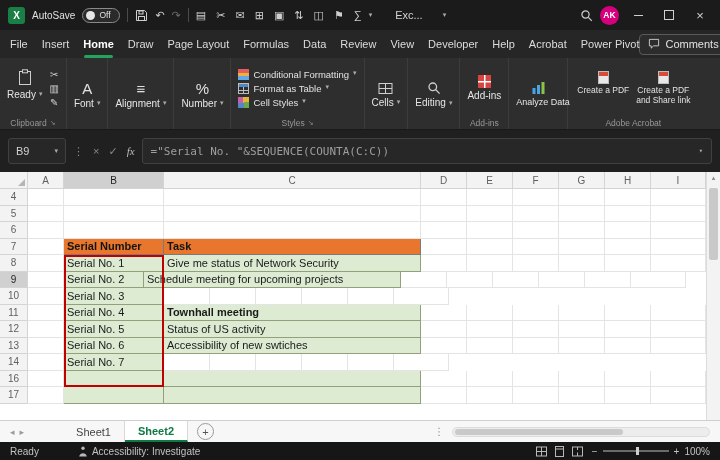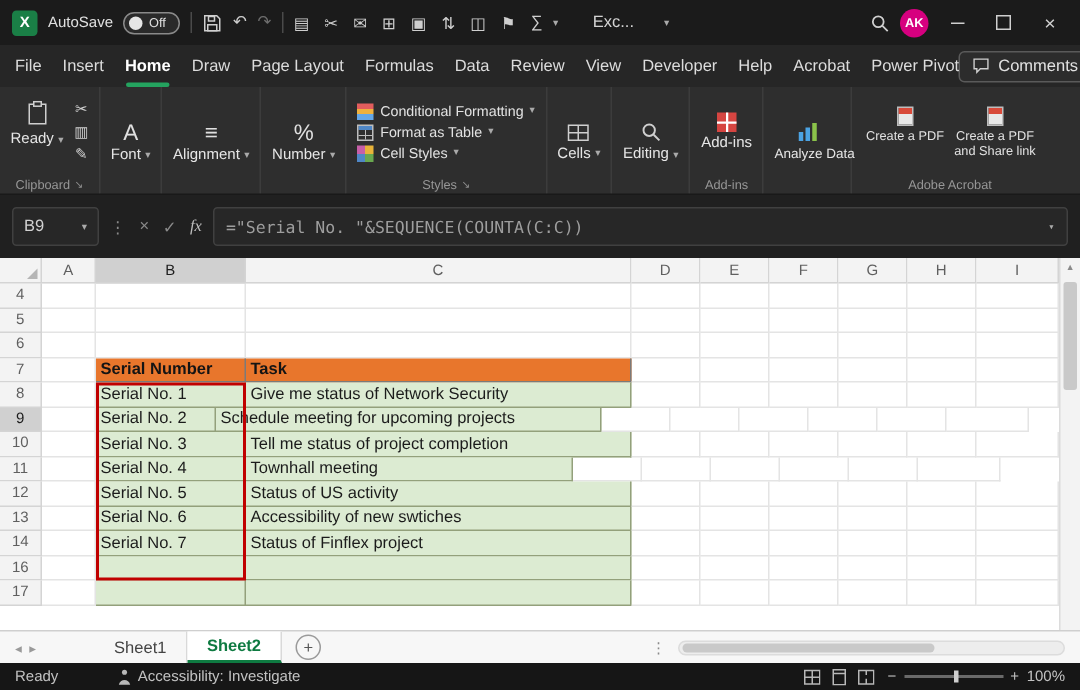--- a/index.html
+++ b/index.html
@@ -434,33 +434,32 @@
           <div class="cell" style="width:46px;"></div>
           <div class="cell" style="width:46px;"></div>
           <div class="cell" style="width:46px;"></div>
           <div class="cell" style="width:46px;"></div>
           <div class="cell" style="width:55px;"></div>
         </div>
         <div class="grow" style="height:16.5px">
           <div class="rhead">10</div>
           <div class="cell" style="width:36px;"></div>
           <div class="cell gcell" style="width:100px;background:#DCEBD2;">Serial No. 3</div>
-          <div class="cell gcell" style="width:257px;background:#DCEBD2;">Tell me status of project completion</div>
           <div class="cell" style="width:46px;"></div>
           <div class="cell" style="width:46px;"></div>
           <div class="cell" style="width:46px;"></div>
           <div class="cell" style="width:46px;"></div>
           <div class="cell" style="width:46px;"></div>
           <div class="cell" style="width:55px;"></div>
         </div>
         <div class="grow" style="height:16.5px">
           <div class="rhead">11</div>
           <div class="cell" style="width:36px;"></div>
           <div class="cell gcell" style="width:100px;background:#DCEBD2;">Serial No. 4</div>
-          <div class="cell gcell" style="width:218px;background:#DCEBD2;">Townhall meeting</div>
+          <div class="cell gcell" style="width:257px;background:#DCEBD2;font-weight:bold;">Townhall meeting</div>
           <div class="cell" style="width:46px;"></div>
           <div class="cell" style="width:46px;"></div>
           <div class="cell" style="width:46px;"></div>
           <div class="cell" style="width:46px;"></div>
           <div class="cell" style="width:46px;"></div>
           <div class="cell" style="width:55px;"></div>
         </div>
         <div class="grow" style="height:16.5px">
           <div class="rhead">12</div>
           <div class="cell" style="width:36px;"></div>
@@ -482,21 +481,20 @@
           <div class="cell" style="width:46px;"></div>
           <div class="cell" style="width:46px;"></div>
           <div class="cell" style="width:46px;"></div>
           <div class="cell" style="width:46px;"></div>
           <div class="cell" style="width:55px;"></div>
         </div>
         <div class="grow" style="height:16.5px">
           <div class="rhead">14</div>
           <div class="cell" style="width:36px;"></div>
           <div class="cell gcell" style="width:100px;background:#DCEBD2;">Serial No. 7</div>
-          <div class="cell gcell" style="width:257px;background:#DCEBD2;">Status of Finflex project</div>
           <div class="cell" style="width:46px;"></div>
           <div class="cell" style="width:46px;"></div>
           <div class="cell" style="width:46px;"></div>
           <div class="cell" style="width:46px;"></div>
           <div class="cell" style="width:46px;"></div>
           <div class="cell" style="width:55px;"></div>
         </div>
         <div class="grow" style="height:16.5px">
           <div class="rhead">16</div>
           <div class="cell" style="width:36px;"></div>

